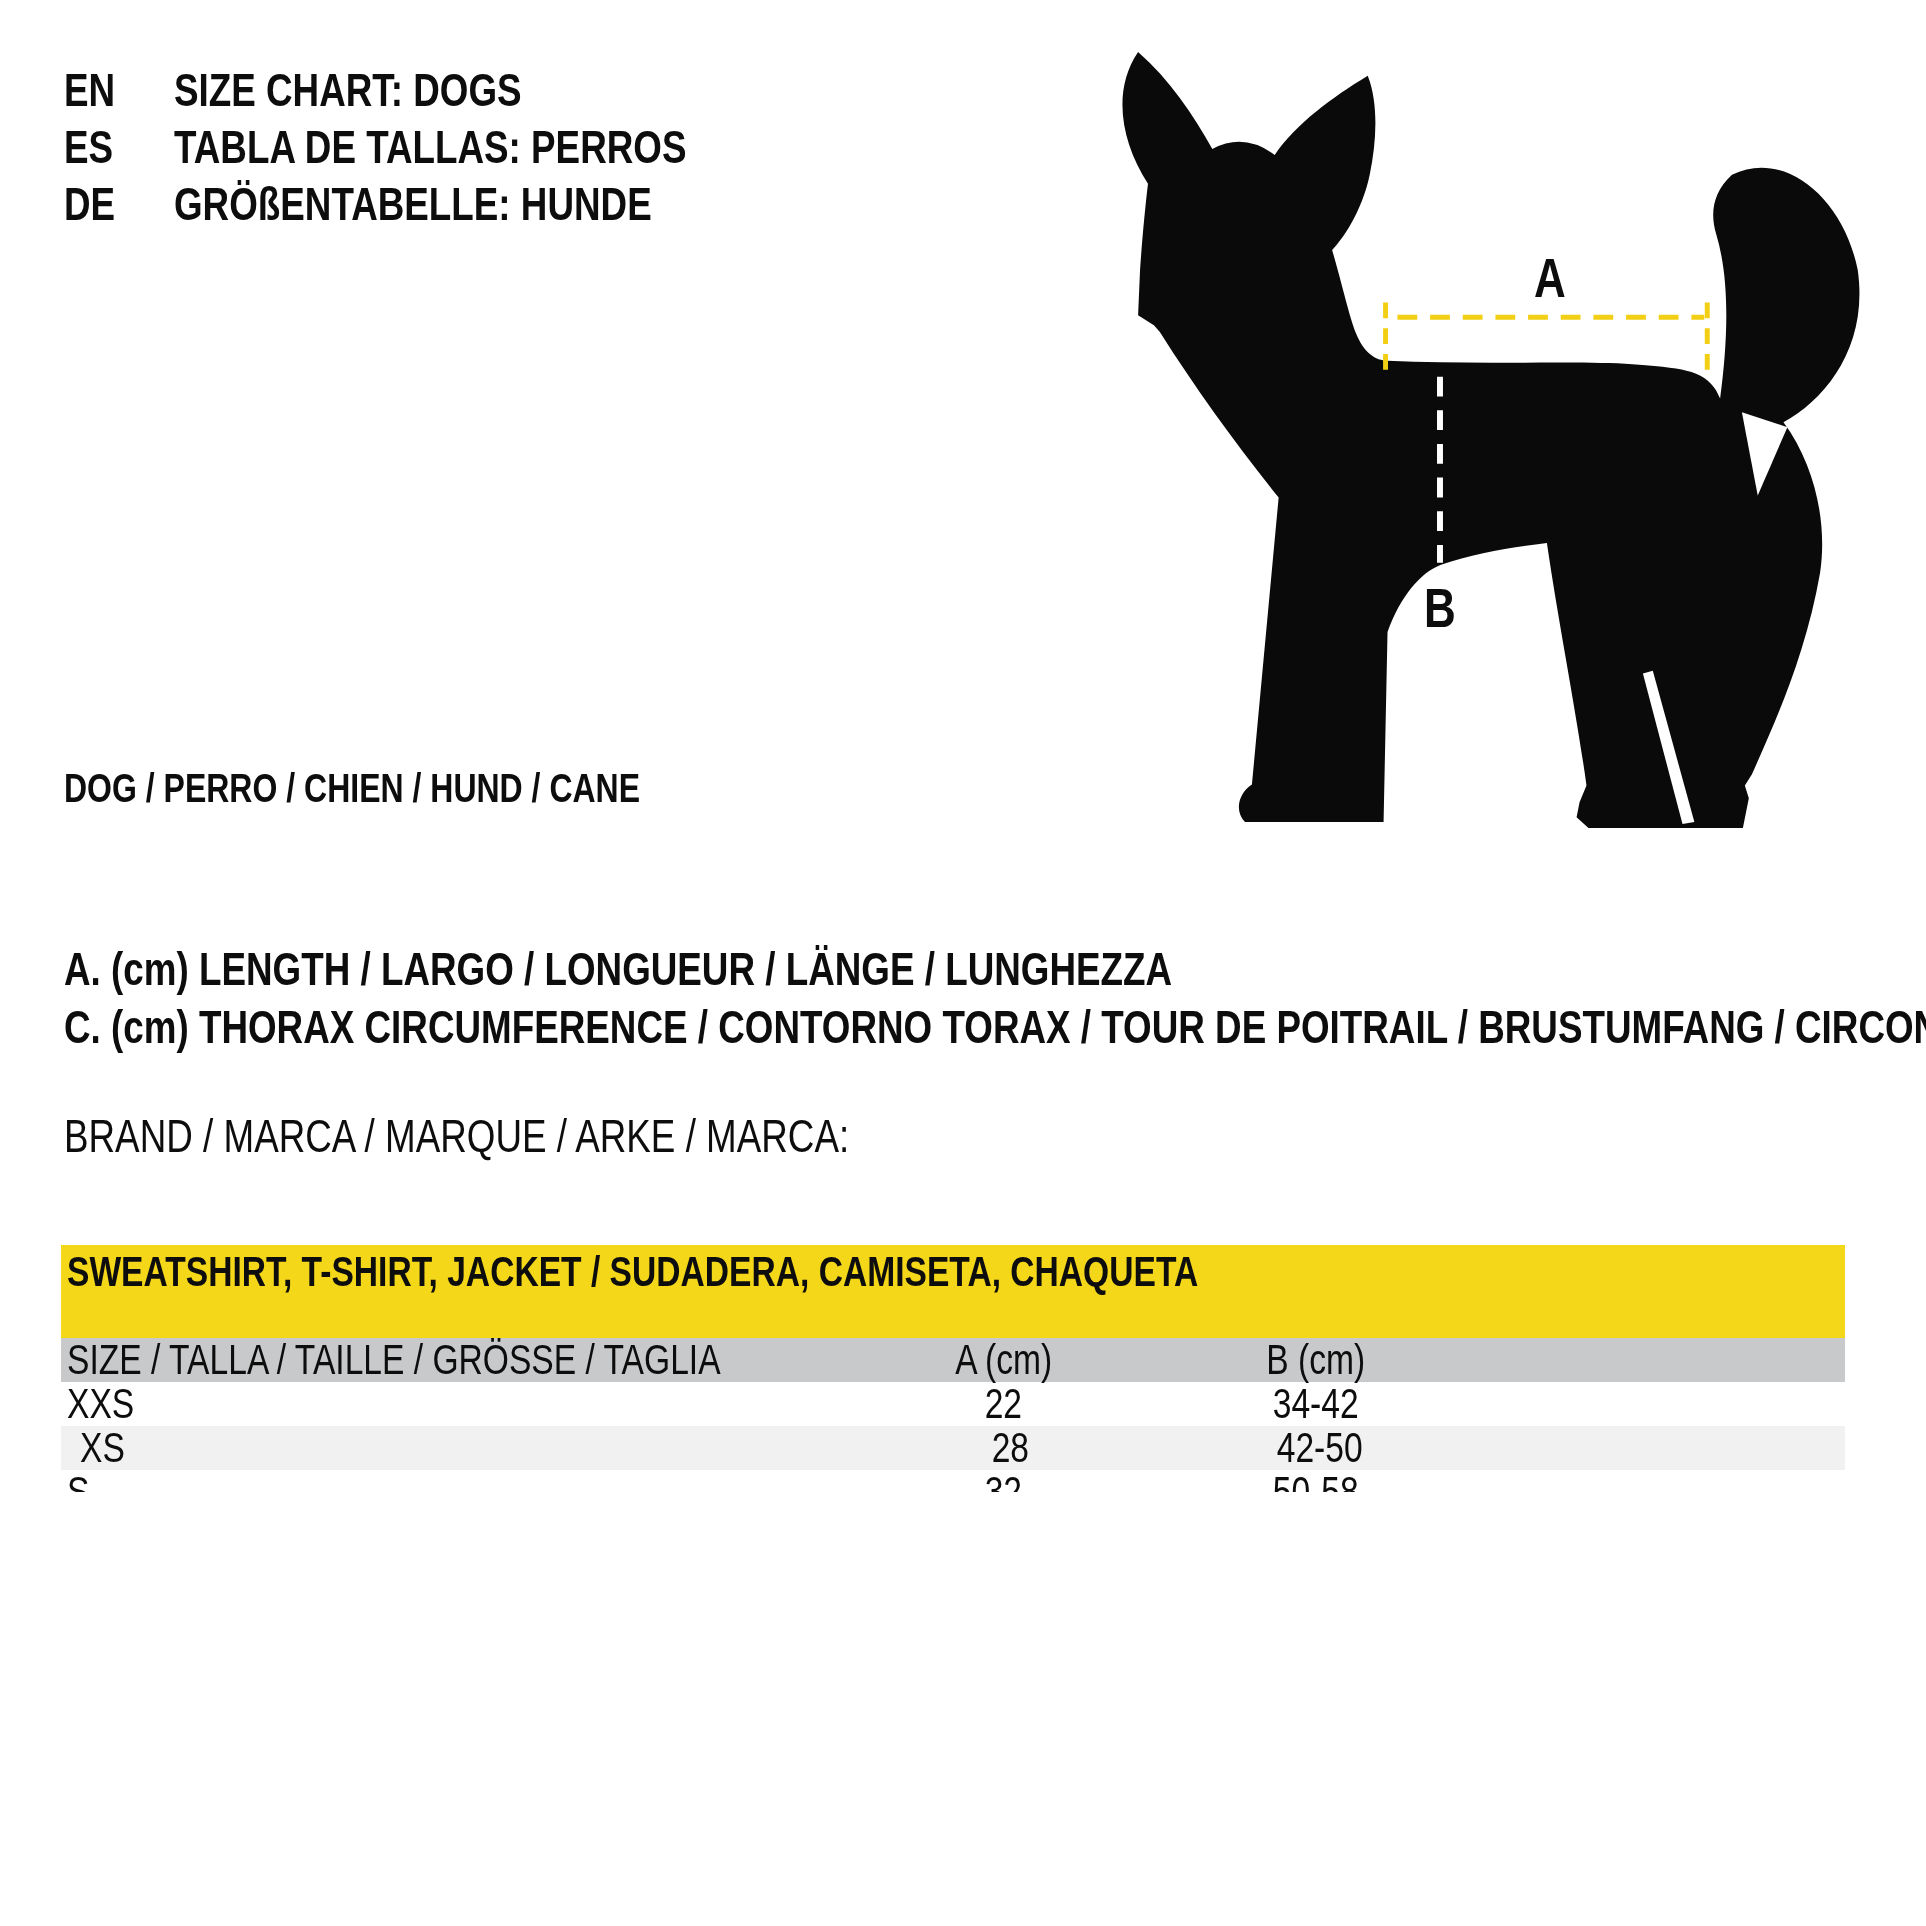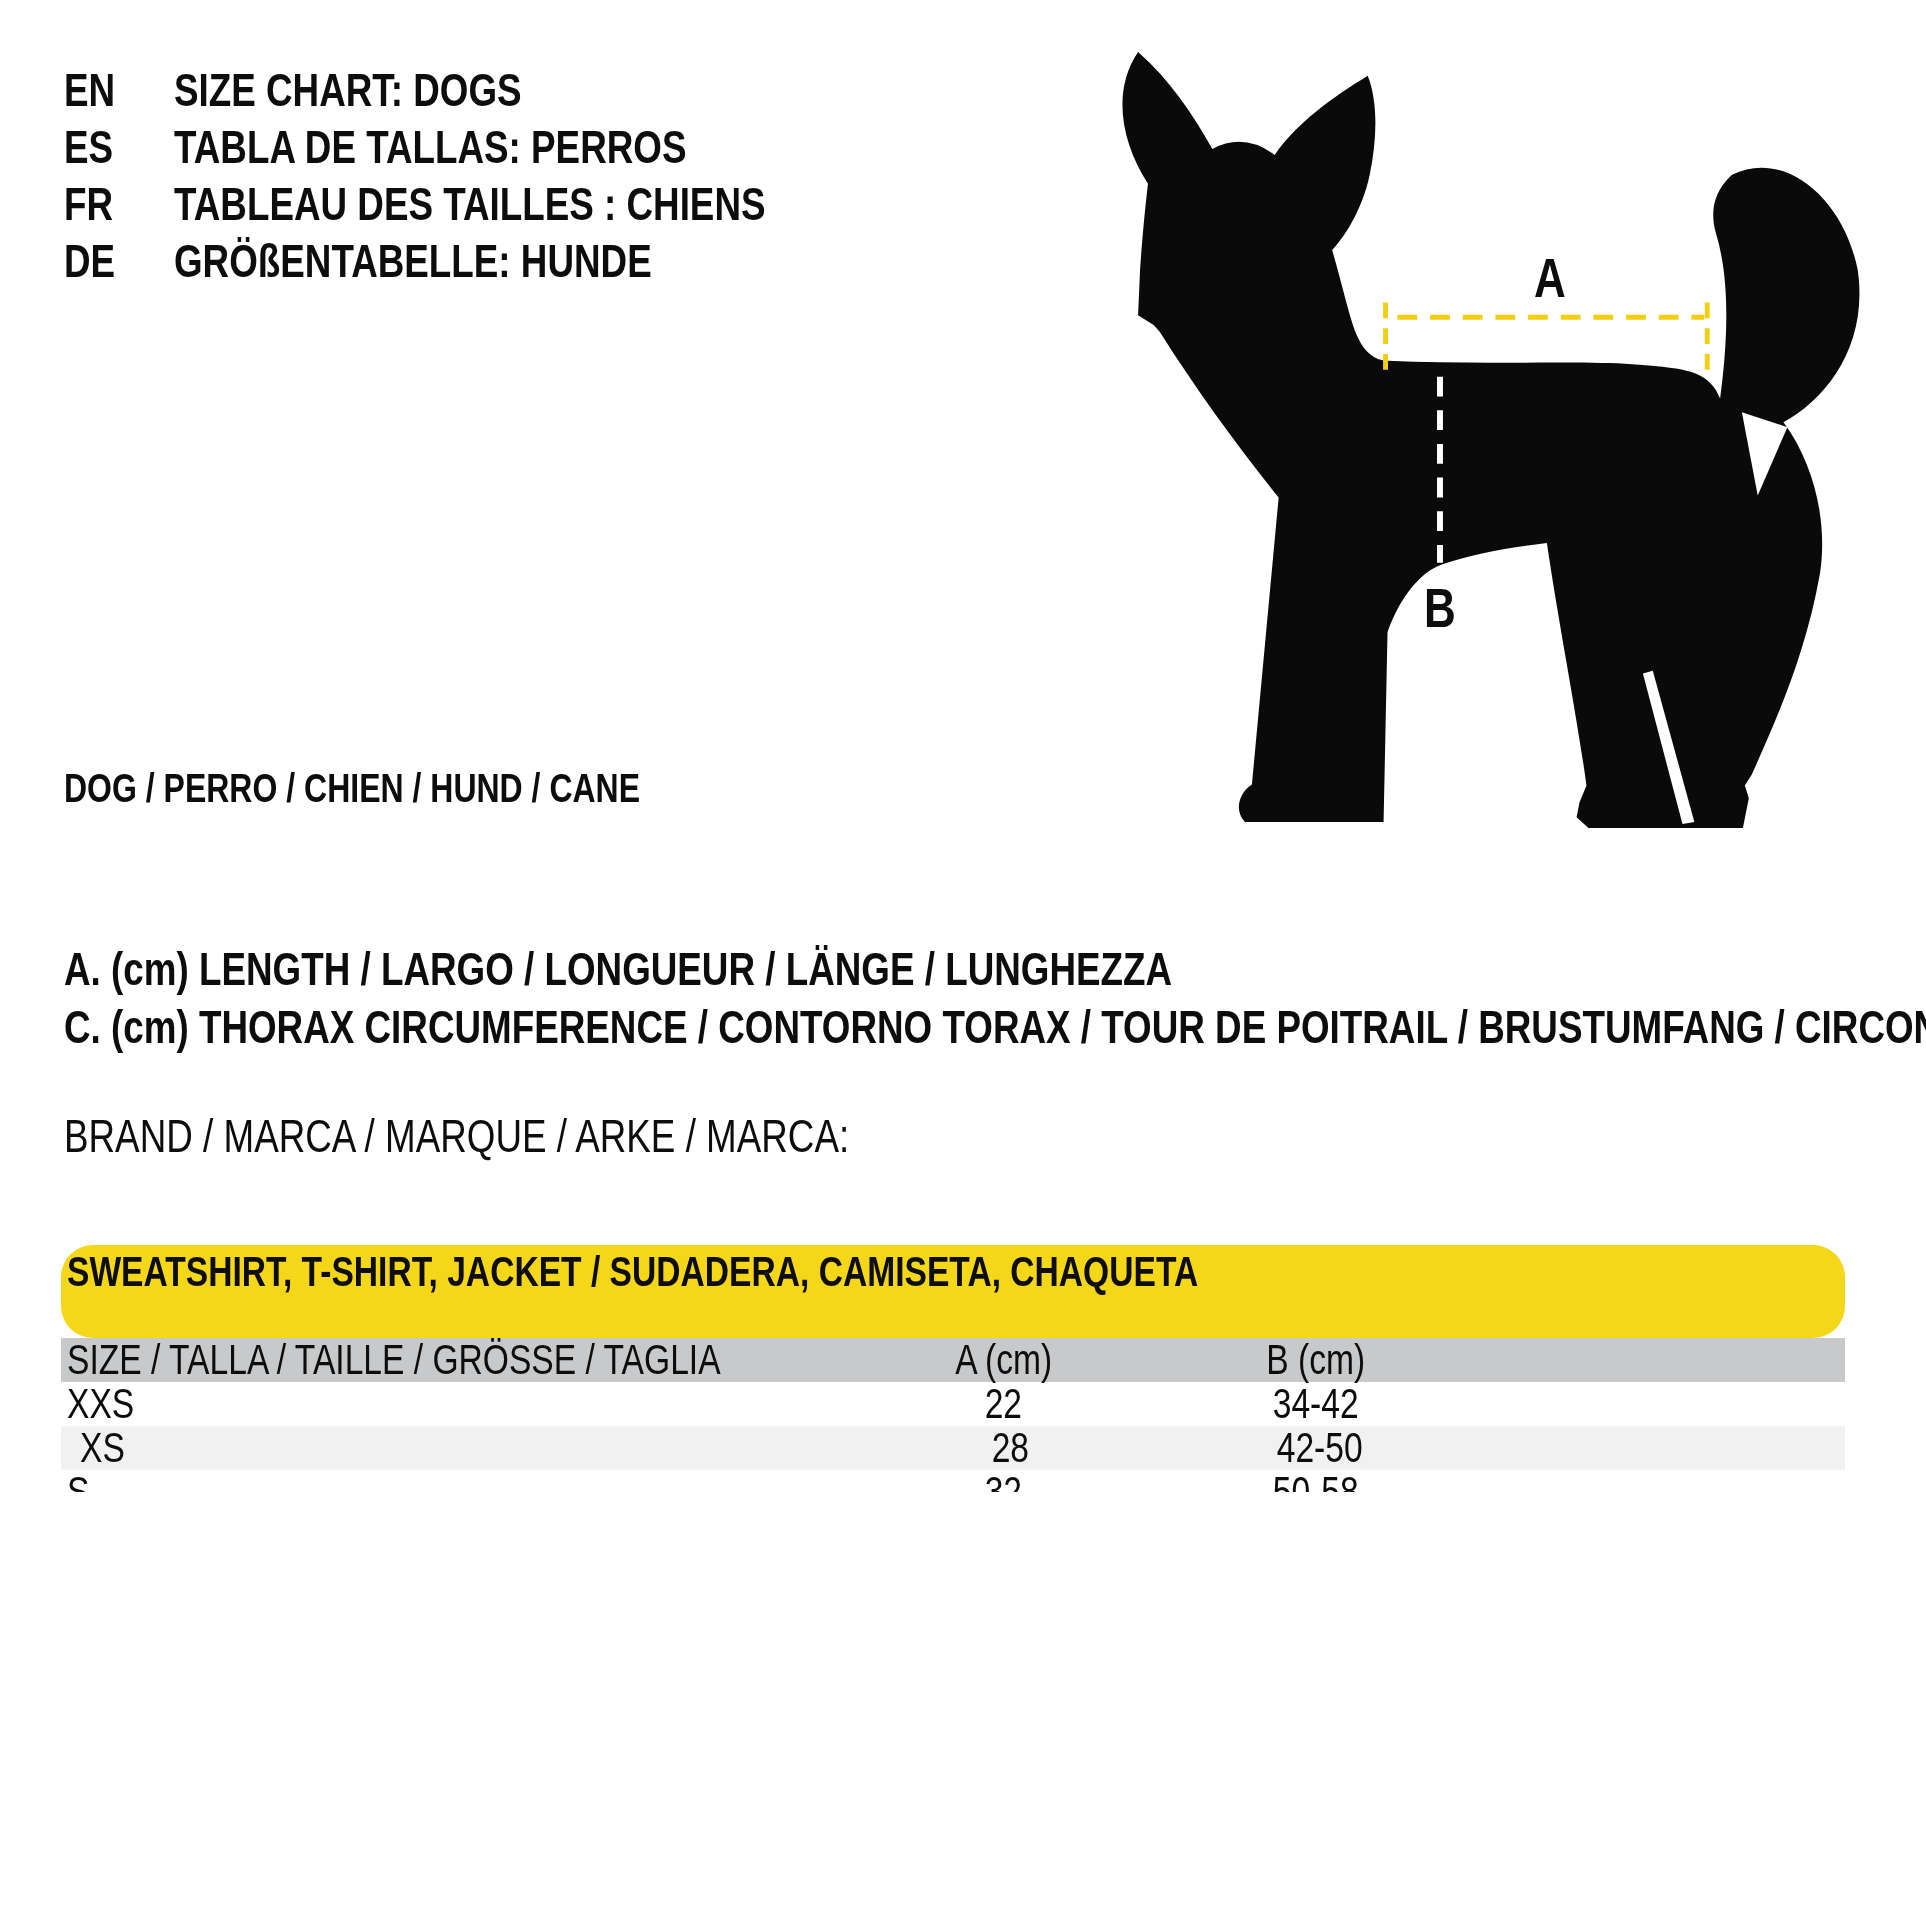--- a/index.html
+++ b/index.html
@@ -30,21 +30,21 @@
 
   .caption-dog{position:absolute;left:64px;top:765px;font-size:40px;font-weight:600;line-height:46px;}
 
   .measures{position:absolute;left:64px;top:940px;font-size:46px;font-weight:600;}
   .measures div{height:58px;line-height:58px;}
 
   .brand{position:absolute;left:64px;top:1113px;font-size:46px;font-weight:400;line-height:46px;}
 
   
   .size-table{position:absolute;left:61px;top:1245px;width:1784px;font-size:42px;font-weight:500;}
-  .band{background:var(--yellow_band);height:93px;padding:5px 0 0 6px;font-weight:700;border-radius:32px;}
+  .band{background:var(--yellow_band);height:93px;padding:5px 0 0 6px;font-weight:700;}
   .band div{height:43px;line-height:43px;}
   .trow{display:flex;height:44px;line-height:44px;align-items:center;}
   .trow.head{background:var(--header_gray);}
   .trow.zebra{background:var(--zebra_gray);padding-left:13px;}
   .c-size{width:42.5%;padding-left:6px;text-align:left;}
   .c-a{width:20.7%;text-align:center;}
   .c-b{width:14.3%;text-align:center;}
   .c-fill{flex:1;}
 </style>
 </head>
@@ -53,24 +53,20 @@
 <div class="page">
 
   <section class="lang-block">
     <div class="lang-row">
       <span class="lang-code"><span class="sx">EN</span></span>
       <span class="sx">SIZE CHART: DOGS</span>
     </div>
     <div class="lang-row">
       <span class="lang-code"><span class="sx">ES</span></span>
       <span class="sx">TABLA DE TALLAS: PERROS</span>
-    </div>
-    <div class="lang-row">
-      <span class="lang-code"><span class="sx">FR</span></span>
-      <span class="sx">TABLEAU DES TAILLES : CHIENS</span>
     </div>
     <div class="lang-row">
       <span class="lang-code"><span class="sx">DE</span></span>
       <span class="sx">GRÖßENTABELLE: HUNDE</span>
     </div>
   </section>
 
   <figure class="dog-figure">
     <svg viewBox="0 0 886 830">
       <path fill="#0a0a0a" d="

